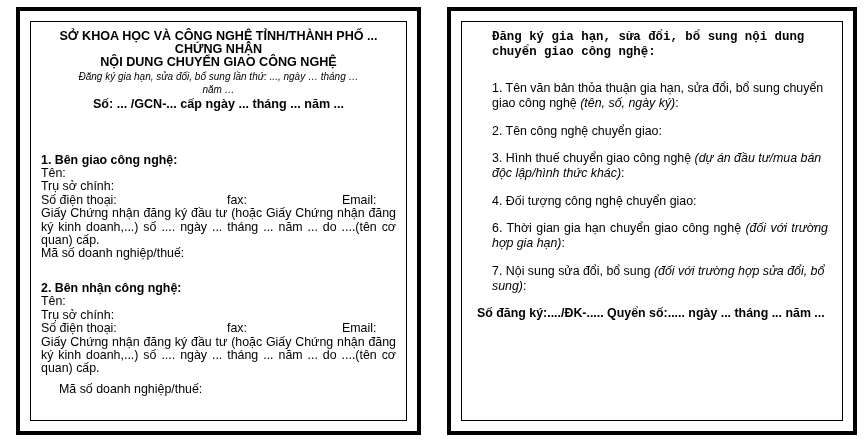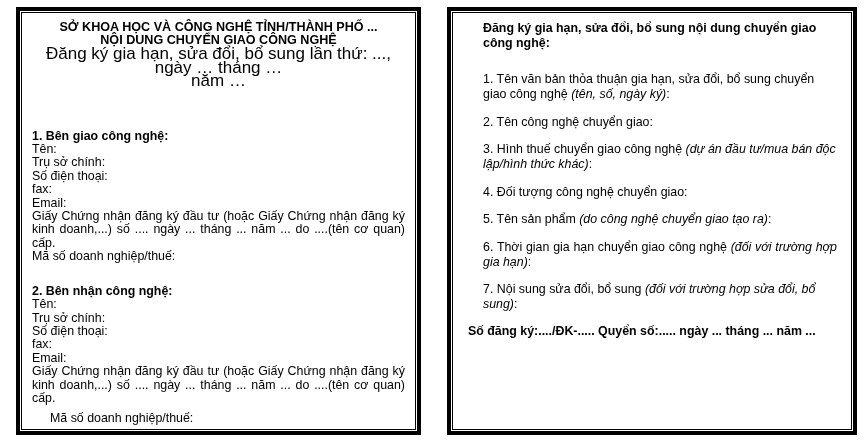--- a/index.html
+++ b/index.html
@@ -2,56 +2,58 @@
 <html><head>
 <meta charset="utf-8">
 <style>
   html, body { margin:0; padding:0; }
   body {
     width:867px; height:447px; background:#ffffff; position:relative; overflow:hidden;
     font-family:"Liberation Sans", sans-serif; color:#000; font-size:12.4px;
   }
   .frame {
     position:absolute; box-sizing:border-box;
-    border:4px solid #000; padding:1px; background:#fff;
+    border:4px solid #000; padding:10px; background:#fff;
   }
   .frame-inner {
     box-sizing:border-box; width:100%; height:100%;
     border:1px solid #000; position:relative;
   }
   #left { left:16px; top:7px; width:405px; height:428px; }
   #right { left:447px; top:7px; width:410px; height:428px; }
 
   .l-content { position:absolute; left:10px; right:10px; top:8px; line-height:13.4px; }
   .b { font-weight:bold;margin-top:21px; }
   .i { font-style:italic; }
   .title { font-weight:bold; font-size:12.6px; text-align:center; line-height:13.2px; }
-  .sub { text-align:center; font-size:17px; }
+  .sub { font-style:italic; text-align:center; font-size:10px; }
   .justify { text-align:justify; text-align-last:left; }
-  .row3 { display:flex;flex-direction:column; }
+  .row3 { display:flex; }
   .row3 span:nth-child(1){ width:186px; }
   .row3 span:nth-child(2){ width:115px; }
   .gap { height:13px; }
 
   .r-content { position:absolute; left:23px; right:14px; top:8px; line-height:15px; }
-  .r-head { font-weight:bold; margin-left:7px; }
+  .r-head { font-weight:bold; margin-left:7px;font-family:Liberation Mono, monospace; }
   .r-item { margin-top:12.5px; margin-left:7px; }
   .r-item.just { text-align:justify; }
   .r-foot { font-weight:bold; margin-top:12px; margin-left:-8px; white-space:nowrap; }
 </style>
 </head>
 <body>
 
 <div id="left" class="frame">
   <div class="frame-inner">
     <div class="l-content">
       <div class="title">SỞ KHOA HỌC VÀ CÔNG NGHỆ TỈNH/THÀNH PHỐ ...</div>
+      <div class="title">CHỨNG NHẬN</div>
       <div class="title">NỘI DUNG CHUYỂN GIAO CÔNG NGHỆ</div>
       <div class="sub">Đăng ký gia hạn, sửa đổi, bổ sung lần thứ: ..., ngày … tháng …</div>
       <div class="sub">năm …</div>
+      <div class="title" style="margin-top:2px;">Số: ... /GCN-... cấp ngày ... tháng ... năm ...</div>
 
       <div class="gap" style="height:21px;"></div>
 
       <div class="b">1. Bên giao công nghệ:</div>
       <div>Tên:</div>
       <div>Trụ sở chính:</div>
       <div class="row3">
         <span>Số điện thoại:</span>
         <span>fax:</span>
         <span>Email:</span>
@@ -89,25 +91,20 @@
       </div>
       <div class="r-item">
         <span>3.</span>
         <span>Hình thuế chuyển giao công nghệ</span>
         <span class="i">(dự án đầu tư/mua bán độc lập/hình thức khác)</span><span>:</span>
       </div>
       <div class="r-item">
         <span>4.</span>
         <span>Đối tượng công nghệ chuyển giao:</span>
       </div>
-      <div class="r-item">
-        <span>5.</span>
-        <span>Tên sản phẩm</span>
-        <span class="i">(do công nghệ chuyển giao tạo ra)</span><span>:</span>
-      </div>
       <div class="r-item just">
         <span>6.</span>
         <span>Thời gian gia hạn chuyển giao công nghệ</span>
         <span class="i">(đối với trường hợp gia hạn)</span><span>:</span>
       </div>
       <div class="r-item">
         <span>7.</span>
         <span>Nội sung sửa đổi, bổ sung</span>
         <span class="i">(đối với trường hợp sửa đổi, bổ sung)</span><span>:</span>
       </div>

